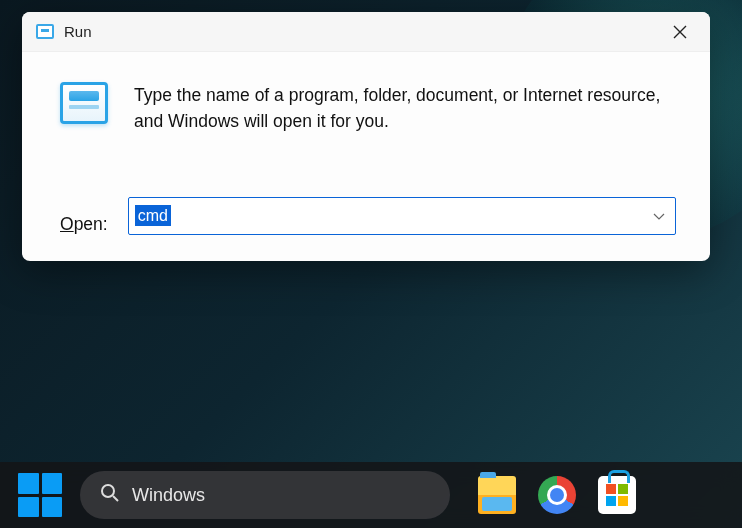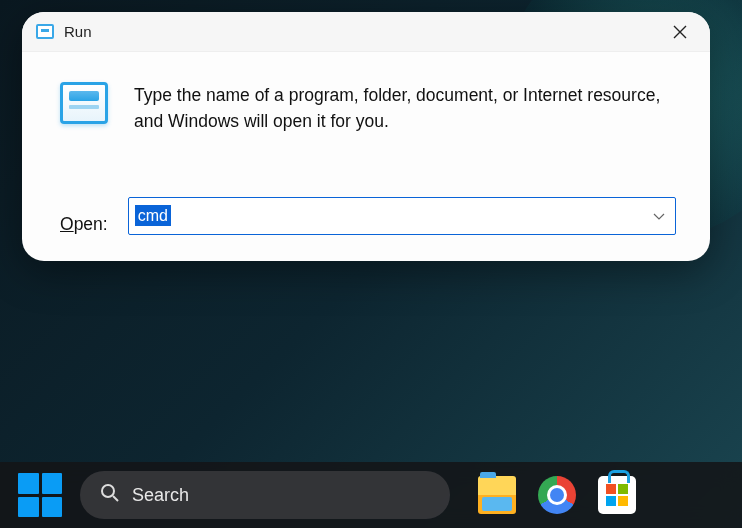--- a/index.html
+++ b/index.html
@@ -15,21 +15,21 @@
       right: -60px; top: -60px;
       width: 300px; height: 300px;
       border-radius: 50%;
       background: radial-gradient(circle, rgba(64,224,208,0.3) 0%, rgba(0,100,100,0.1) 70%);
     }
     .dialog {
       position: absolute;
       left: 22px; top: 12px;
       width: 688px;
       background: #fdfdfd;
-      border-radius: 22px;
+      border-radius: 8px;
       box-shadow: 0 10px 40px rgba(0,0,0,0.4);
       overflow: hidden;
     }
     .titlebar {
       display: flex;
       align-items: center;
       justify-content: space-between;
       padding: 6px 18px 6px 14px;
       height: 40px;
       background: #f6f6f6;
@@ -281,21 +281,21 @@
     <div></div>
     <div></div>
   </div>
   <div class="search-pill">
     <span class="search-icon">
       <svg width="20" height="20" viewBox="0 0 20 20">
           <circle cx="8" cy="8" r="6" stroke="#ddd" stroke-width="2" fill="none"></circle>
           <path d="M13 13 L18 18" stroke="#ddd" stroke-width="2"></path>
         </svg>
     </span>
-    <span class="search-text">Search</span>
+    <span class="search-text">Windows</span>
   </div>
   <div class="task-icons">
     <div class="tico explorer"></div>
     <div class="tico chrome"></div>
     <div class="tico store">
       <div class="store-grid">
           <div></div>
           <div></div>
           <div></div>
           <div></div>

